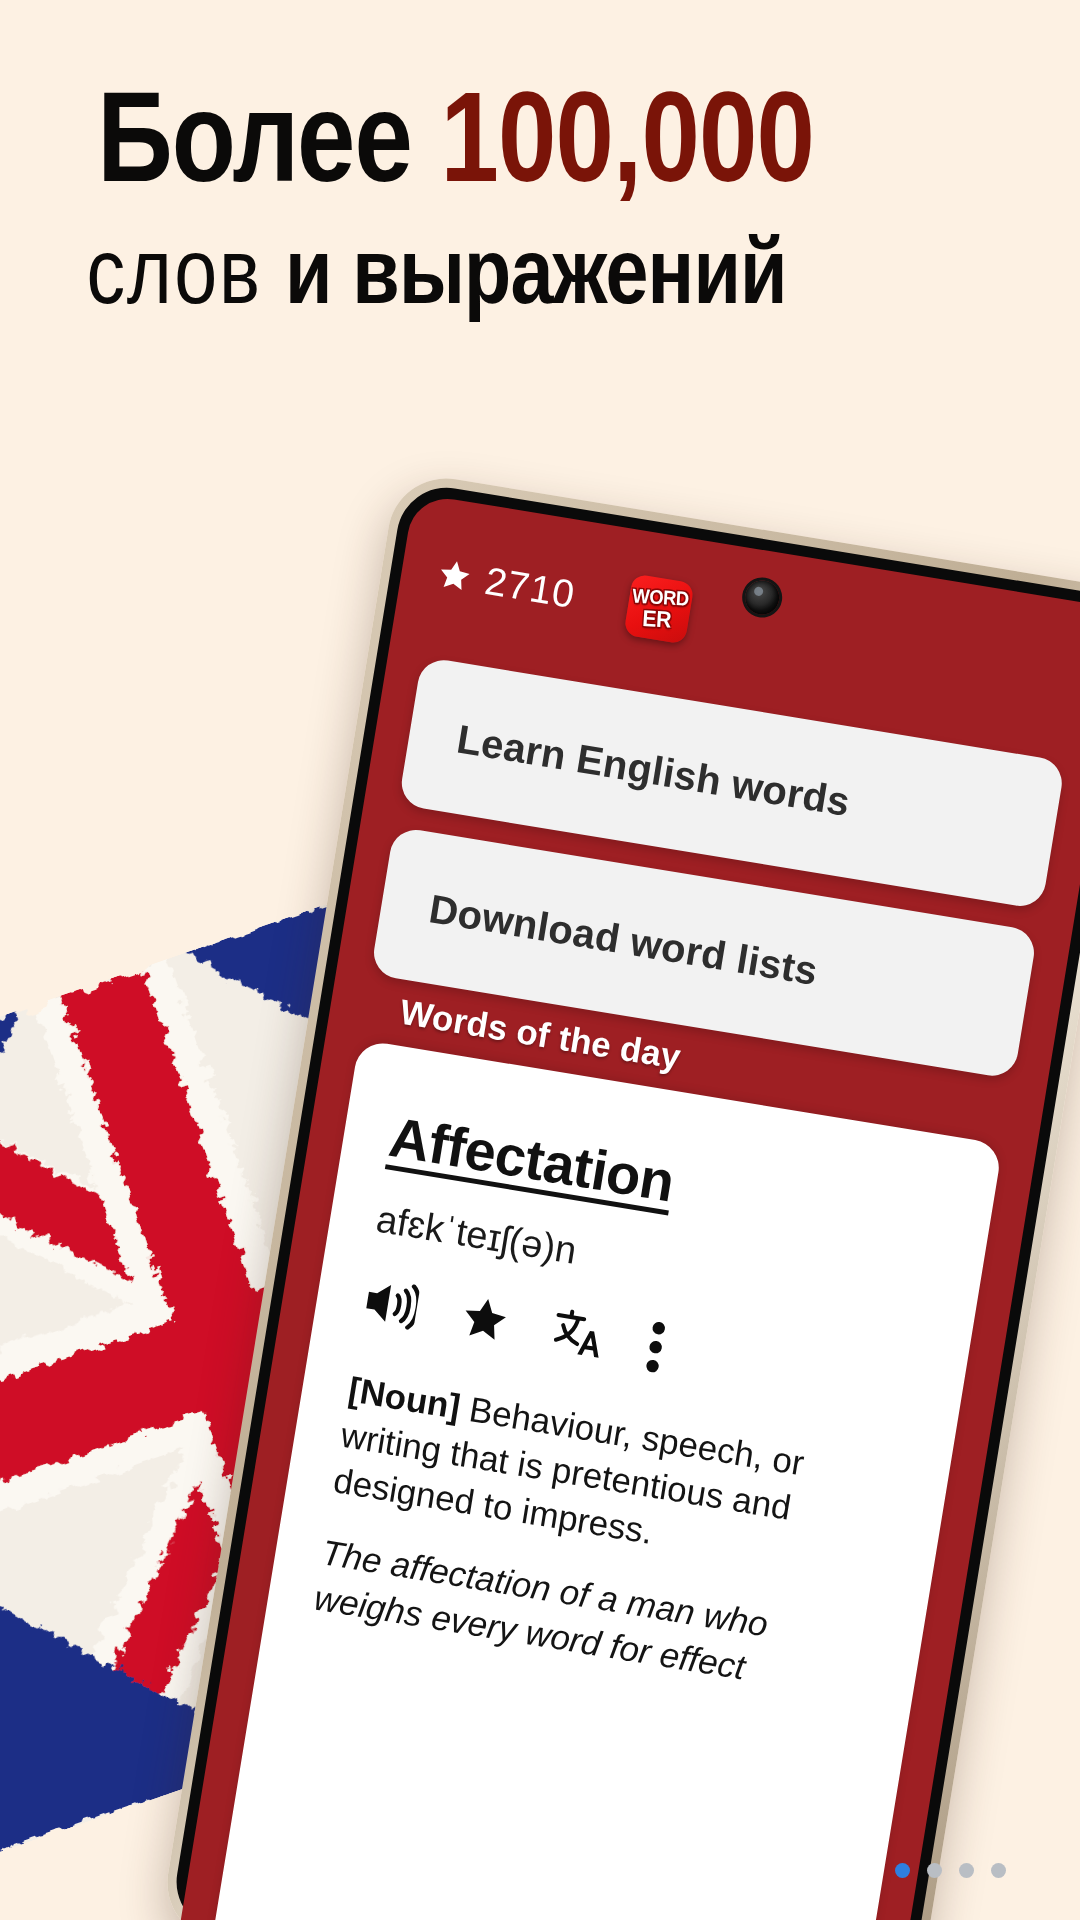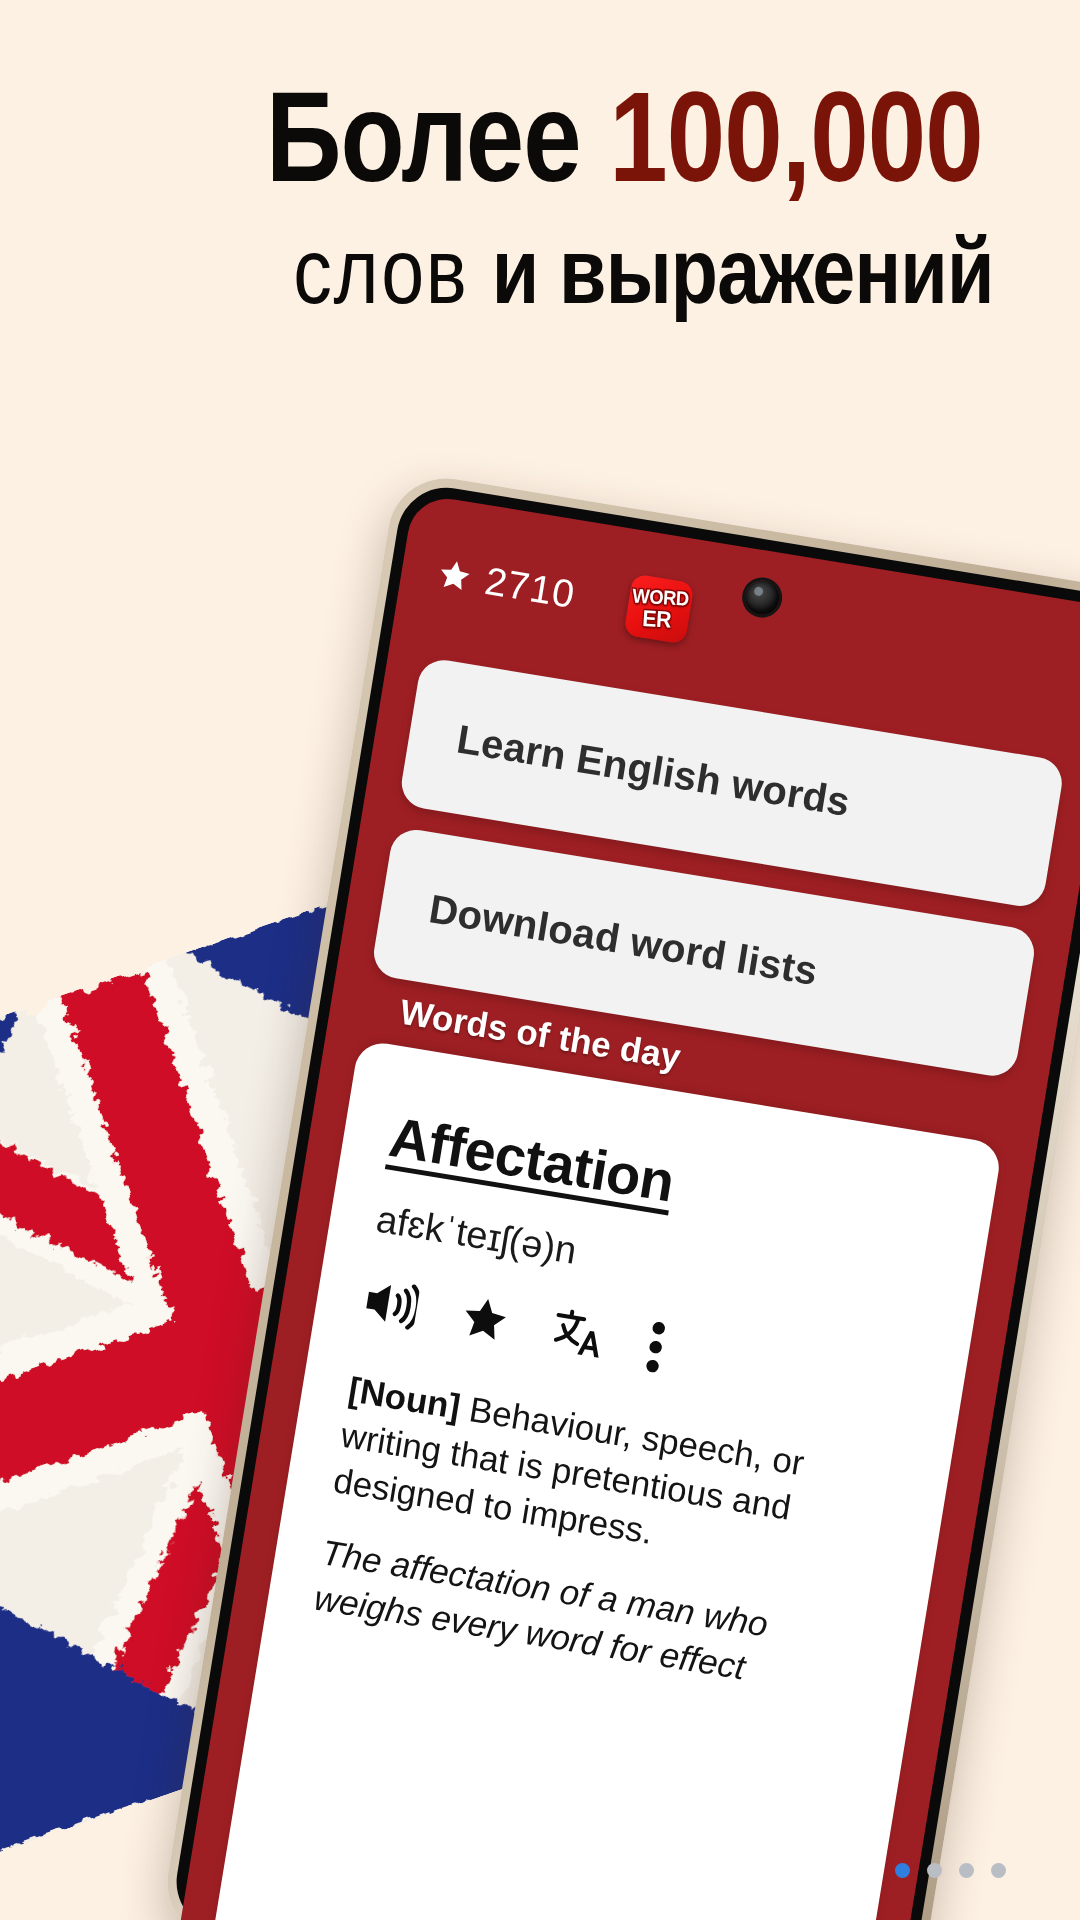--- a/index.html
+++ b/index.html
@@ -7,21 +7,21 @@
   body{
     width:1080px;height:1920px;overflow:hidden;position:relative;
     background:#fdf1e3;
     font-family:"Liberation Sans", sans-serif;
   }
   .stage{position:absolute;inset:0;overflow:hidden;}
 
   
   .headline{
     position:absolute;left:0;right:0;top:72px;
-    text-align:right;
+    text-align:left;
     z-index:40;
   }
   .hl-line1{
     font-size:128px;line-height:1.02;
     font-weight:bold;
     letter-spacing:-1px;
     white-space:nowrap;
     transform:scaleX(.82);
     transform-origin:center;
   }

